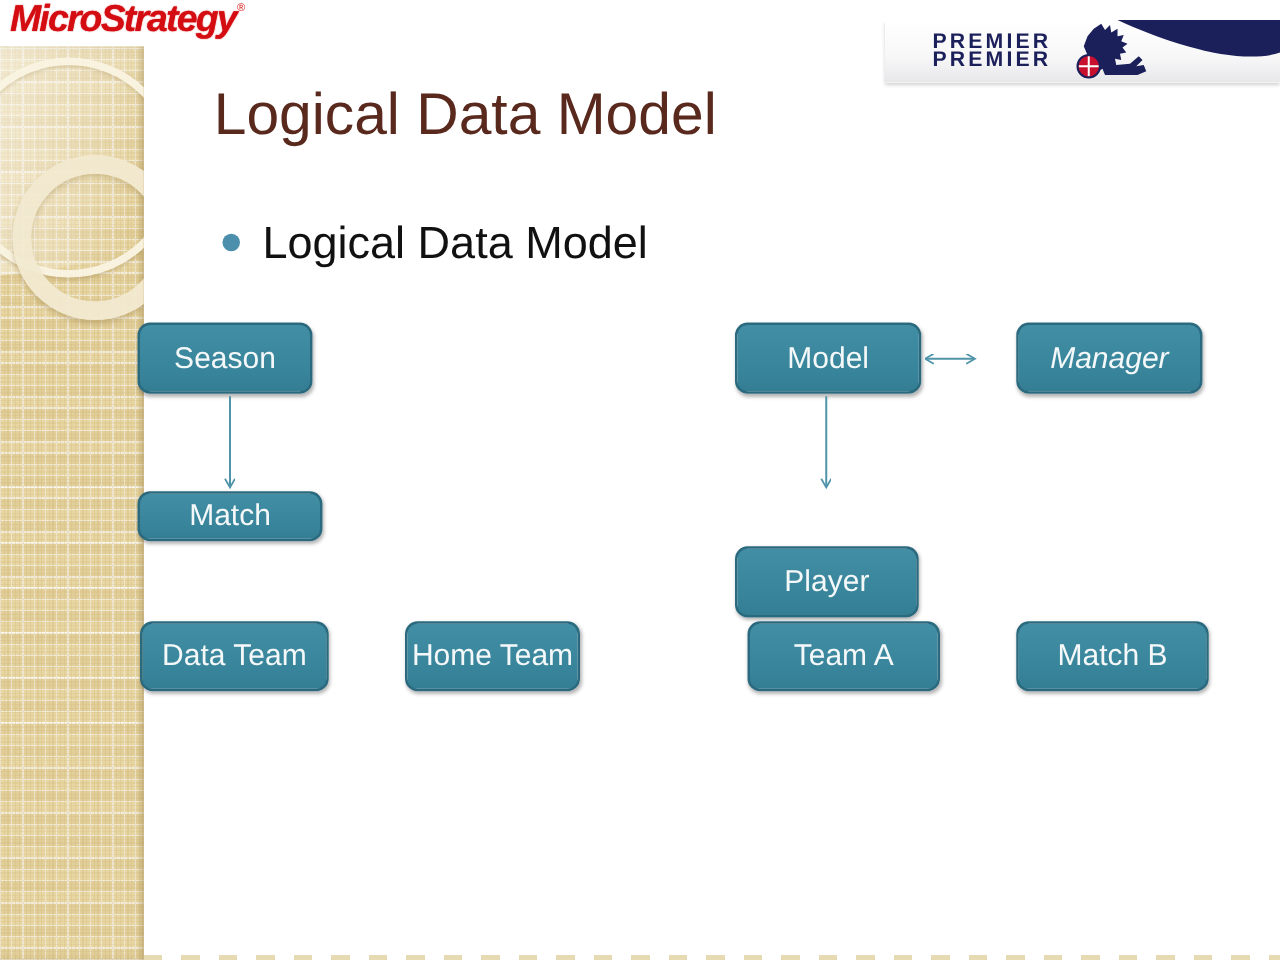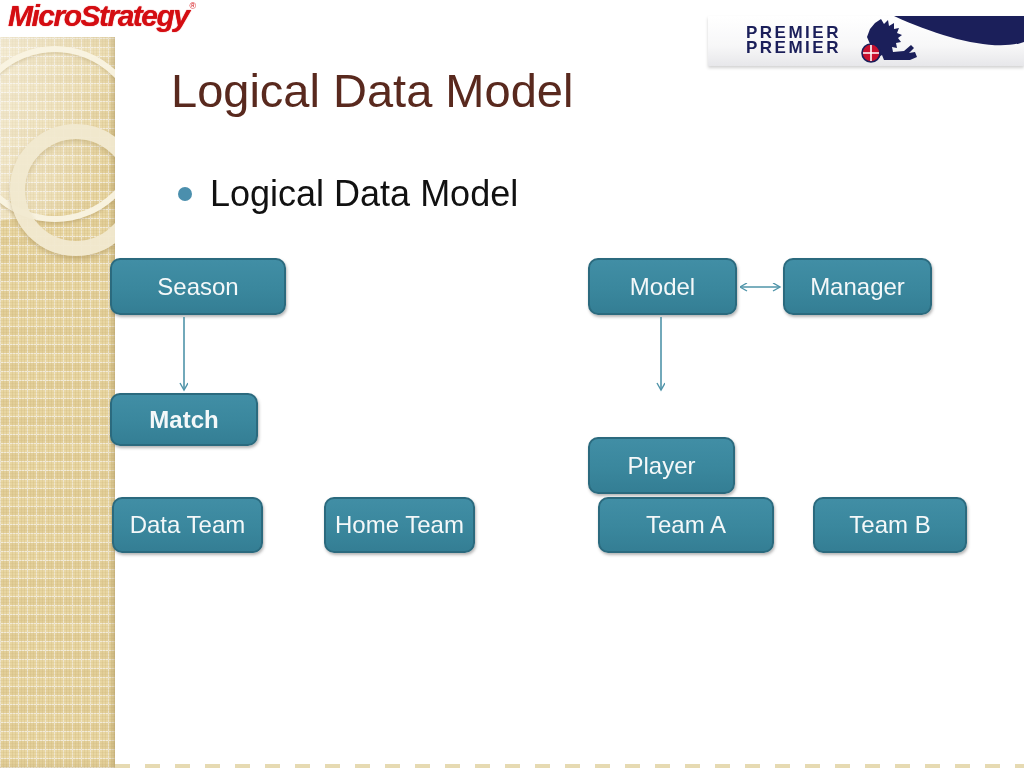--- a/index.html
+++ b/index.html
@@ -79,28 +79,28 @@
   .bullet-text { font-size:36px; color:#111111; }
 
   
   .entity {
     position:absolute; display:flex; align-items:center; justify-content:center;
     background:linear-gradient(#418ea5 0%, #3a879d 55%, #347e94 100%);
     border:2px solid #2b6a7e; border-radius:10px;
     color:#f4f8f9; font-size:24px;
     box-shadow:1px 2px 3px rgba(90,90,90,.45);
   }
-  #e-season   { left:110px; top:258px; width:176px; height:57px;text-align:center; }
-  #e-match    { left:110px; top:393px; width:148px; height:53px;font-weight:bold; }
+  #e-season   { left:110px; top:258px; width:140px; height:57px;text-align:center; }
+  #e-match    { left:110px; top:393px; width:148px; height:40px; }
   #e-awayteam { left:112px; top:497px; width:151px; height:56px; }
-  #e-hometeam { left:324px; top:497px; width:151px; height:56px;text-align:center; }
+  #e-hometeam { left:324px; top:497px; width:140px; height:56px;text-align:center; }
   #e-team     { left:588px; top:258px; width:149px; height:57px; }
-  #e-manager  { left:783px; top:258px; width:149px; height:57px; }
+  #e-manager  { left:813px; top:258px; width:149px; height:57px;font-style:italic; }
   #e-player   { left:588px; top:393px; width:147px; height:57px;margin-top:44px; }
-  #e-teama    { left:598px; top:497px; width:176px; height:56px; }
+  #e-teama    { left:598px; top:497px; width:154px; height:56px; }
   #e-teamb    { left:813px; top:497px; width:154px; height:56px; }
 
   .connectors { position:absolute; left:0; top:0; width:1024px; height:768px; pointer-events:none; }
 
   
   .bottom-dashes {
     position:absolute; left:115px; bottom:0; width:909px; height:4px;
     background:repeating-linear-gradient(90deg, #e6dab2 0 15px, rgba(255,255,255,0) 15px 30px);
   }
 </style>
@@ -142,21 +142,21 @@
 </div>
 
 <div class="entity" id="e-season">Season</div>
 <div class="entity" id="e-match">Match</div>
 <div class="entity" id="e-awayteam">Data Team</div>
 <div class="entity" id="e-hometeam">Home Team</div>
 <div class="entity" id="e-team">Model</div>
 <div class="entity" id="e-manager">Manager</div>
 <div class="entity" id="e-player">Player</div>
 <div class="entity" id="e-teama">Team A</div>
-<div class="entity" id="e-teamb">Team B</div>
+<div class="entity" id="e-teamb">Match B</div>
 
 <svg class="connectors" viewBox="0 0 1024 768">
   <defs>
     <marker id="vee" markerWidth="10" markerHeight="10" refX="7" refY="4" orient="auto" markerUnits="userSpaceOnUse">
       <path d="M1 0 L8 4 L1 8" fill="none" stroke="#4f94a9" stroke-width="1.4"></path>
     </marker>
     <marker id="veeStart" markerWidth="10" markerHeight="10" refX="1" refY="4" orient="auto" markerUnits="userSpaceOnUse">
       <path d="M7 0 L0 4 L7 8" fill="none" stroke="#4f94a9" stroke-width="1.4"></path>
     </marker>
   </defs>

